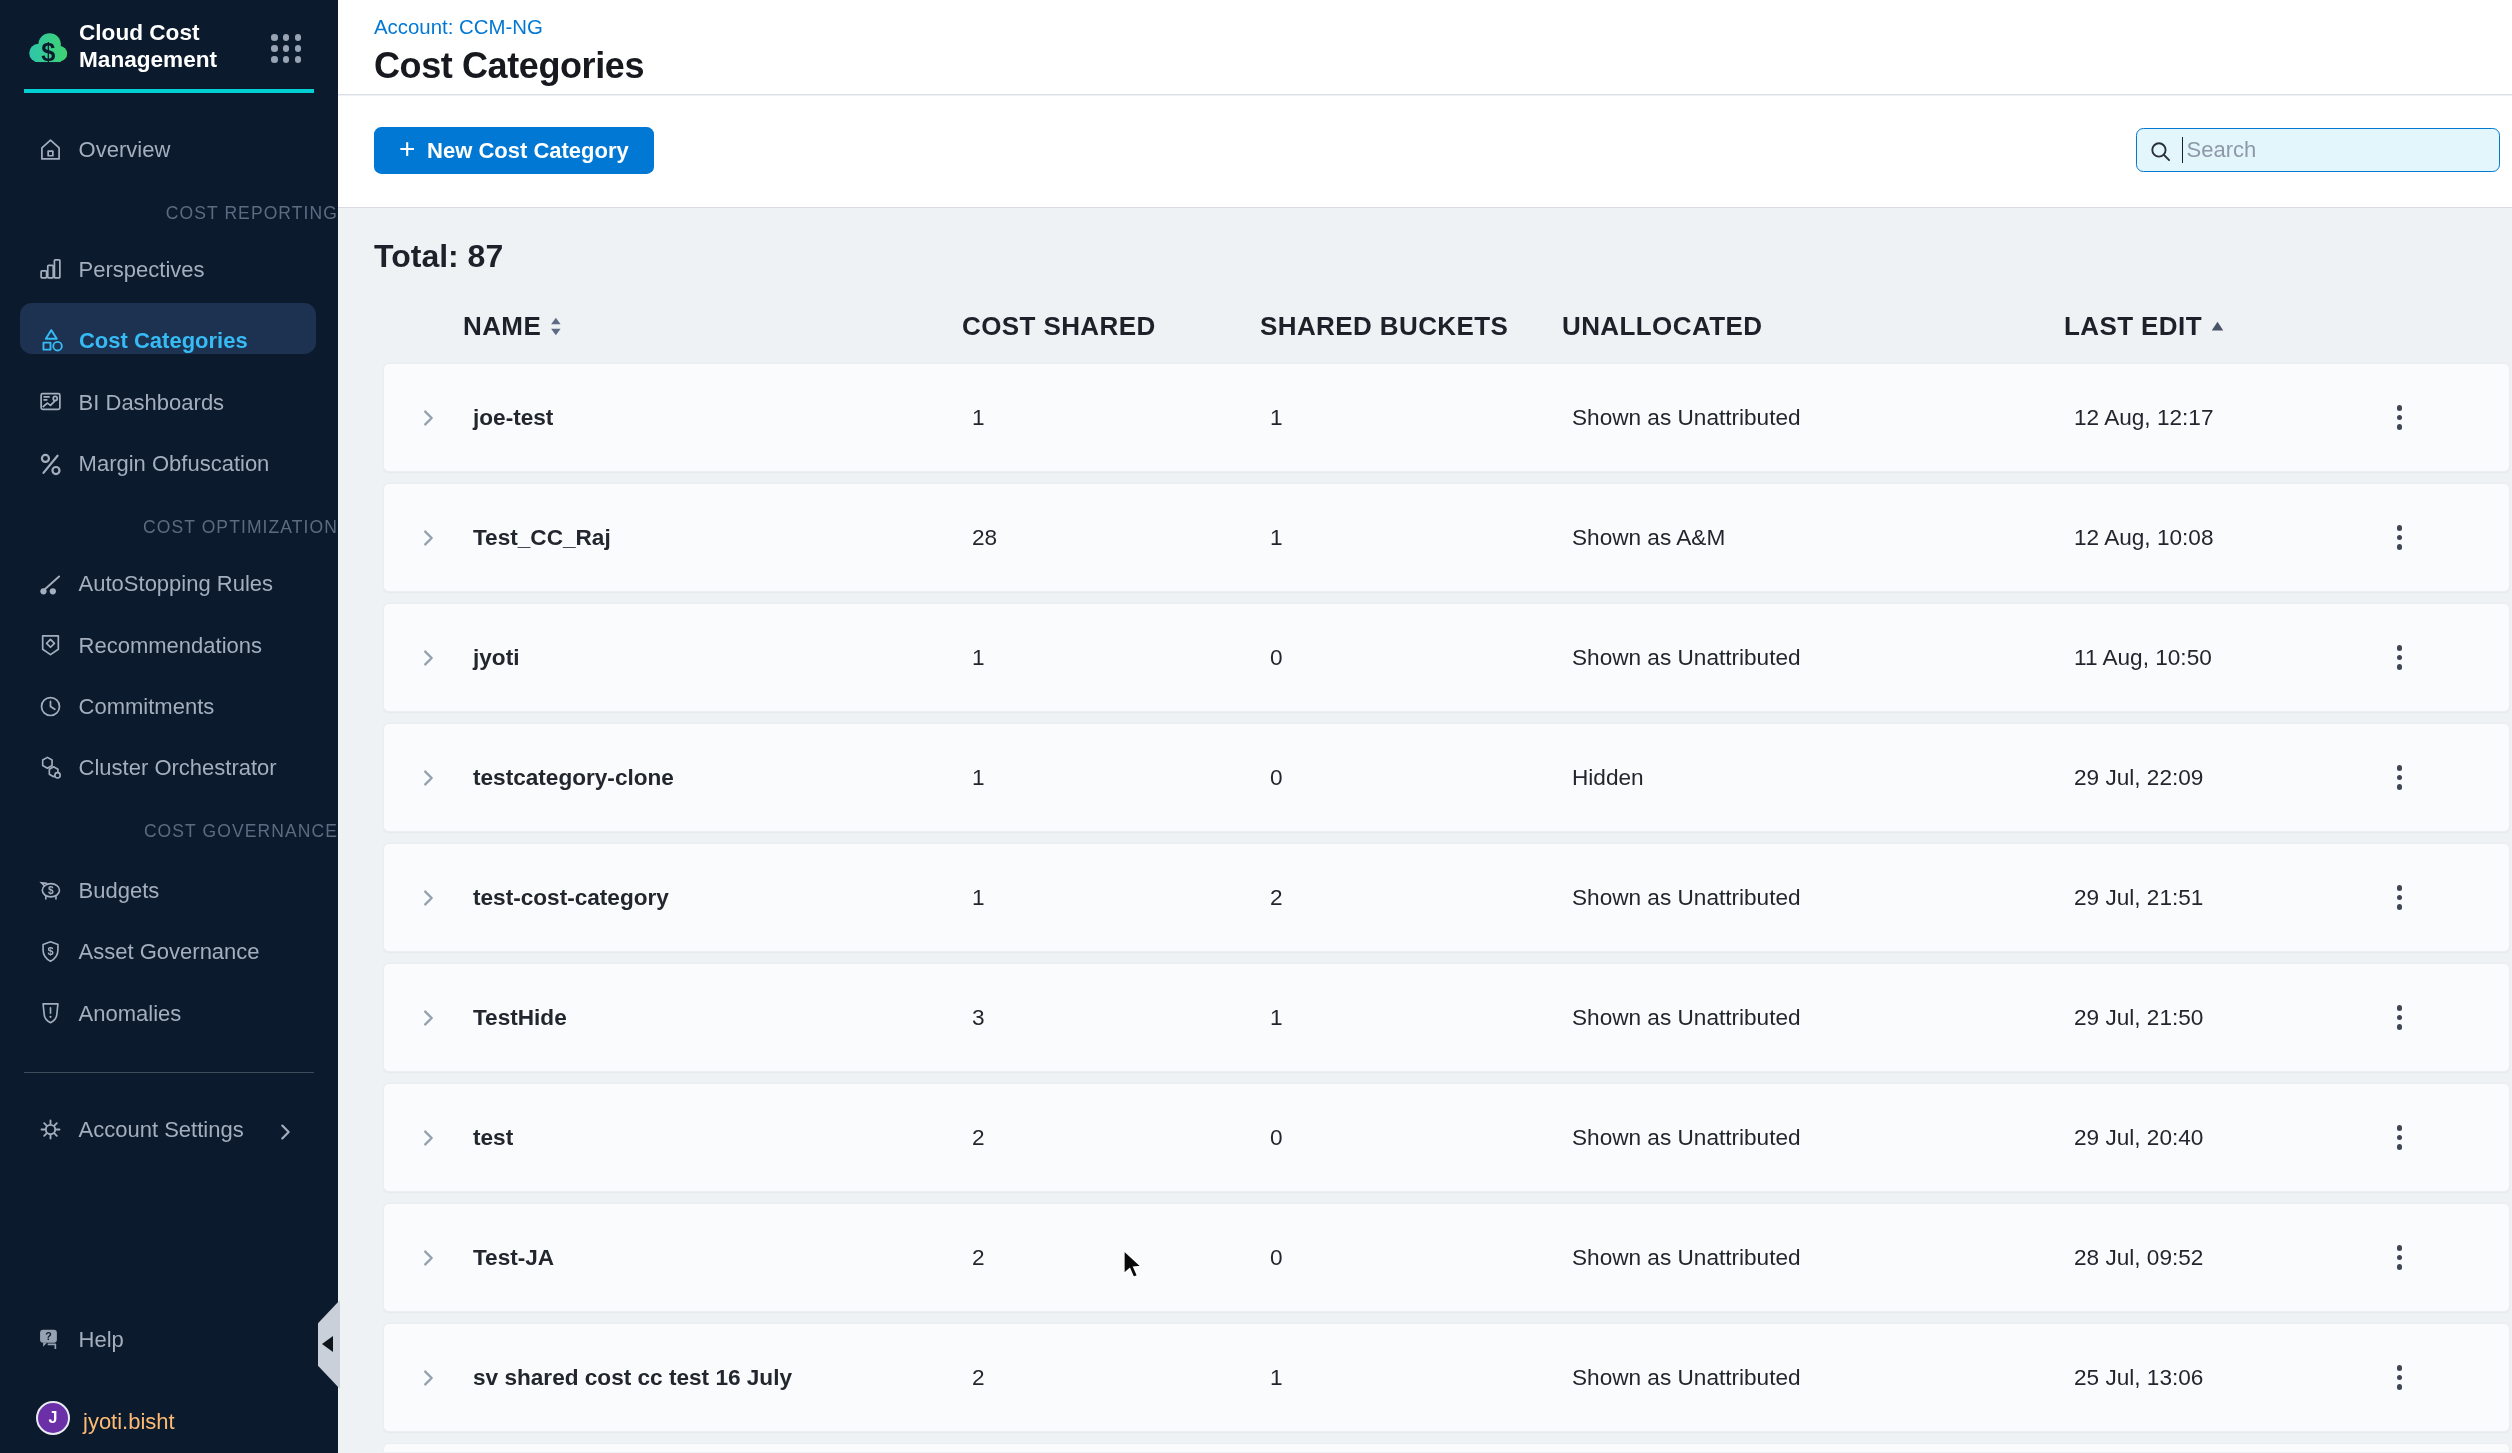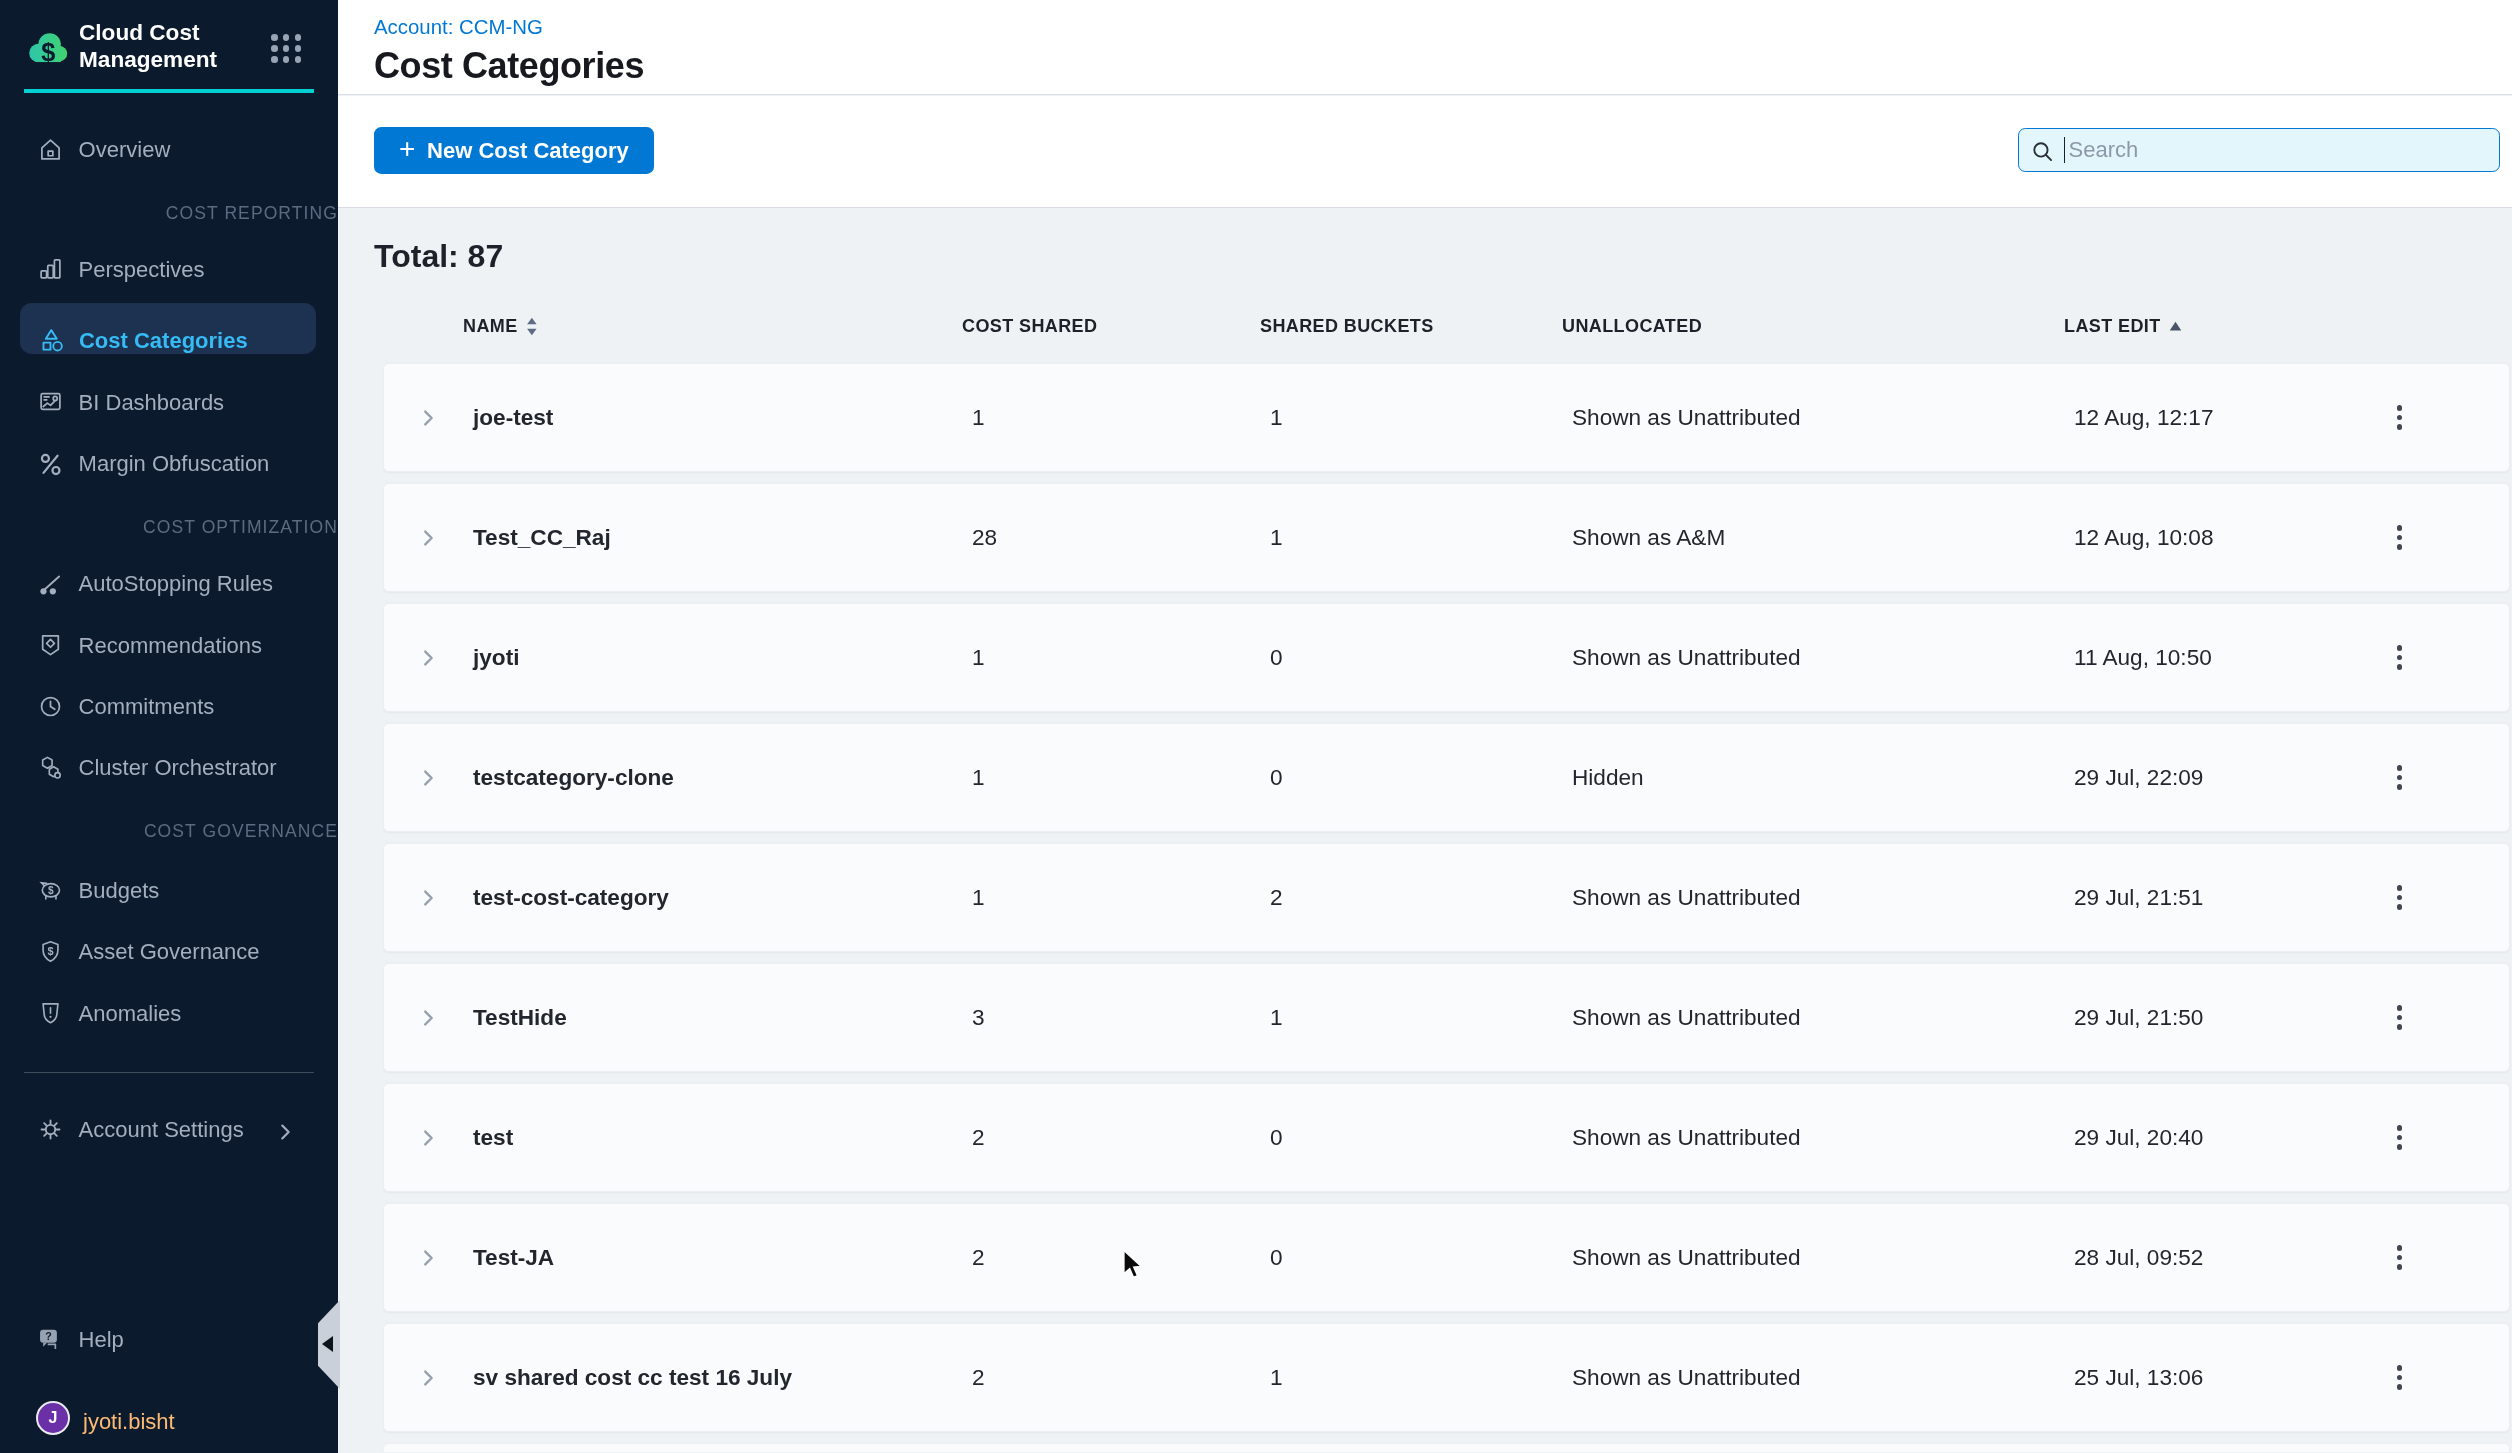--- a/index.html
+++ b/index.html
@@ -54,35 +54,35 @@
   .breadcrumb { position:absolute; left:36px; top:16px; font-size:20.4px; color:#0278D5; cursor:pointer; }
   .page-title { position:absolute; left:36px; top:45px; font-size:36px; font-weight:700; color:#17191F;
                 letter-spacing:-0.4px; }
 
   .toolbar { position:absolute; left:0; top:96px; width:100%; height:112px; background:#FFFFFF;
              border-bottom:0.7px solid #D8DBE3; }
   .new-btn { position:absolute; left:36px; top:31px; height:47px; padding:0 25px; background:#0278D5;
              border:none; border-radius:7.3px; color:#FFFFFF; font-size:22px; font-weight:700;
              font-family:"Liberation Sans", sans-serif; display:flex; align-items:center; gap:11.7px; cursor:pointer; }
   .new-btn .plus { font-size:28px; font-weight:400; margin-top:-2.2px; }
-  .search-wrap { position:absolute; right:12.4px; top:32px; width:482px; height:44px;
+  .search-wrap { position:absolute; right:12.4px; top:32px; width:364px; height:44px;
                  background:#E2F6FB; border:1.8px solid #0278D5; border-radius:7.3px; }
   .search-wrap svg { position:absolute; left:11.7px; top:9.5px; }
   .search-caret { position:absolute; left:45px; top:8px; width:1.8px; height:26px; background:#1B1F27; }
   .search-input { position:absolute; left:50px; top:0; width:350px; height:100%; border:none; outline:none;
                   background:transparent; font-size:22px; color:#1B1F27; font-family:"Liberation Sans", sans-serif; }
   .search-input::placeholder { color:#8E98A8; }
 
   .table-area { position:absolute; left:0; top:209px; width:100%; height:1244px; background:#EFF2F5; }
   .total { position:absolute; left:36px; top:29px; font-size:32px; font-weight:700; color:#1D212A; }
 
   .grid { display:grid; grid-template-columns:41px 518px 298px 302px 502px 277px 1fr;
           align-items:center; padding-left:29px; }
   .thead { position:absolute; left:36px; top:95px; width:2127px; height:44px; }
-  .th { font-size:18px; font-weight:700; color:#1D2129; letter-spacing:0.4px; display:flex;
+  .th { font-size:26px; font-weight:700; color:#1D2129; letter-spacing:0.4px; display:flex;
         align-items:center; gap:8.8px; cursor:pointer; }
   .th.name-h { padding-left:19px; }
 
   .rows { position:absolute; left:45px; top:154px; width:2127px; }
   .row-card { height:109px; margin-bottom:11px; background:#FAFBFC; border:0.7px solid #ECEFF2;
               border-radius:5.8px; box-shadow:0 0.7px 1.5px rgba(40,41,61,0.05); cursor:pointer; }
   .row-card.grid { padding-left:29px; }
   .cell { font-size:22.6px; color:#22262E; }
   .cell.name { font-weight:700; padding-left:19px; }
   .chev { display:flex; align-items:center; justify-content:center; width:29px; height:29px; cursor:pointer; }

